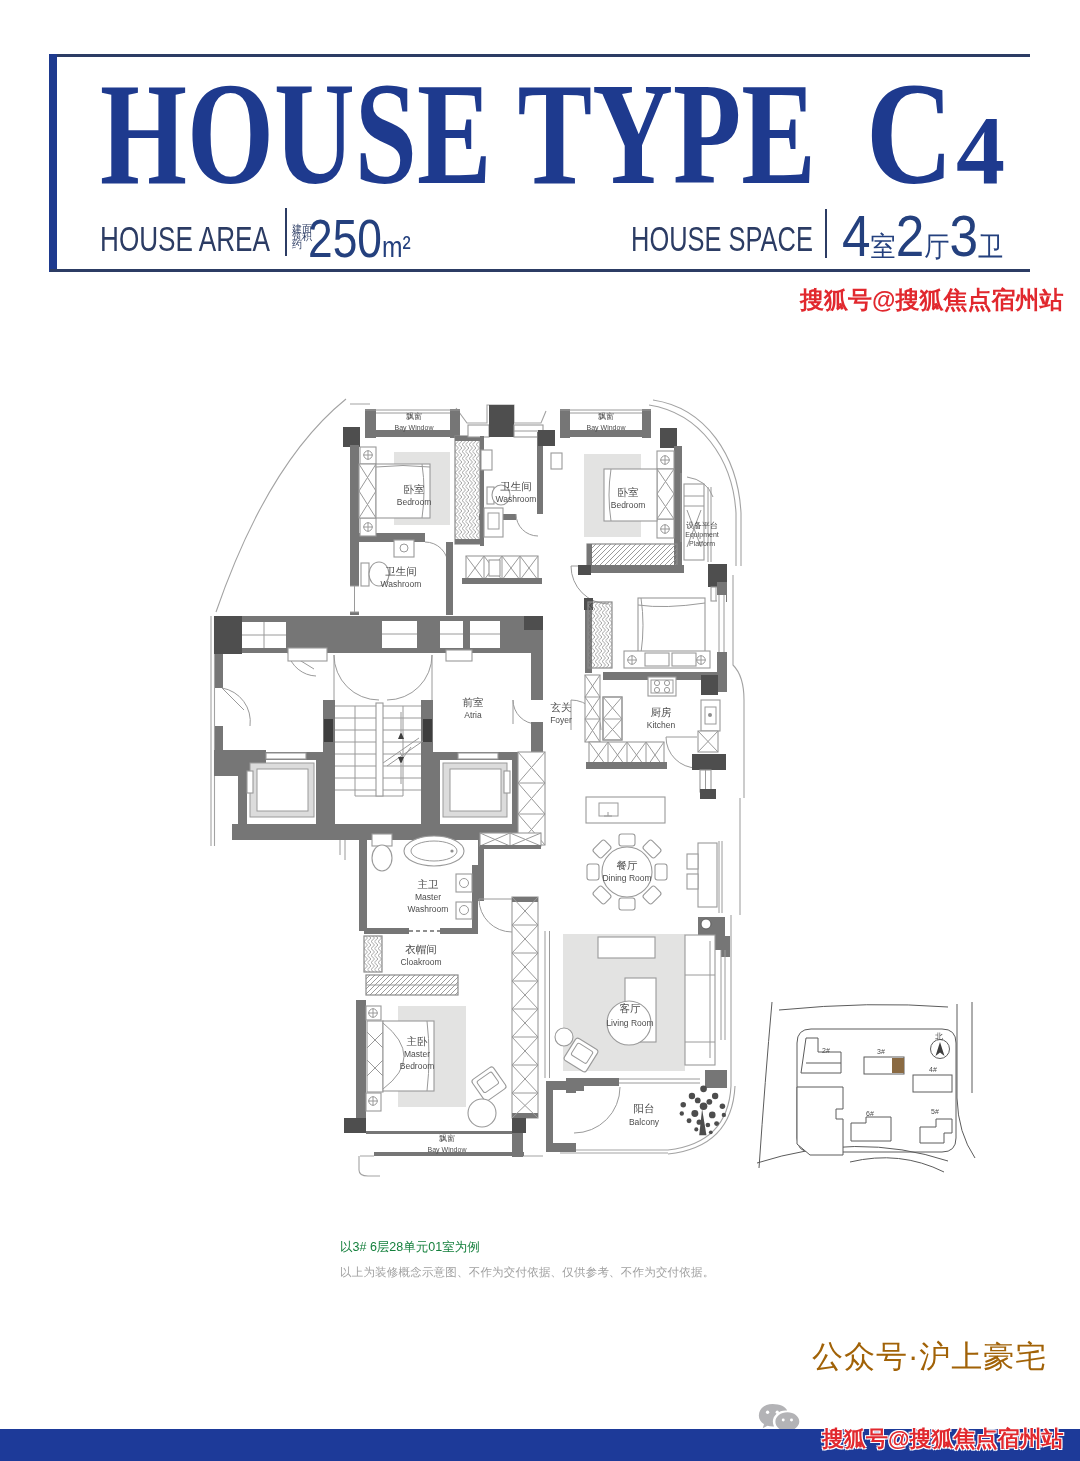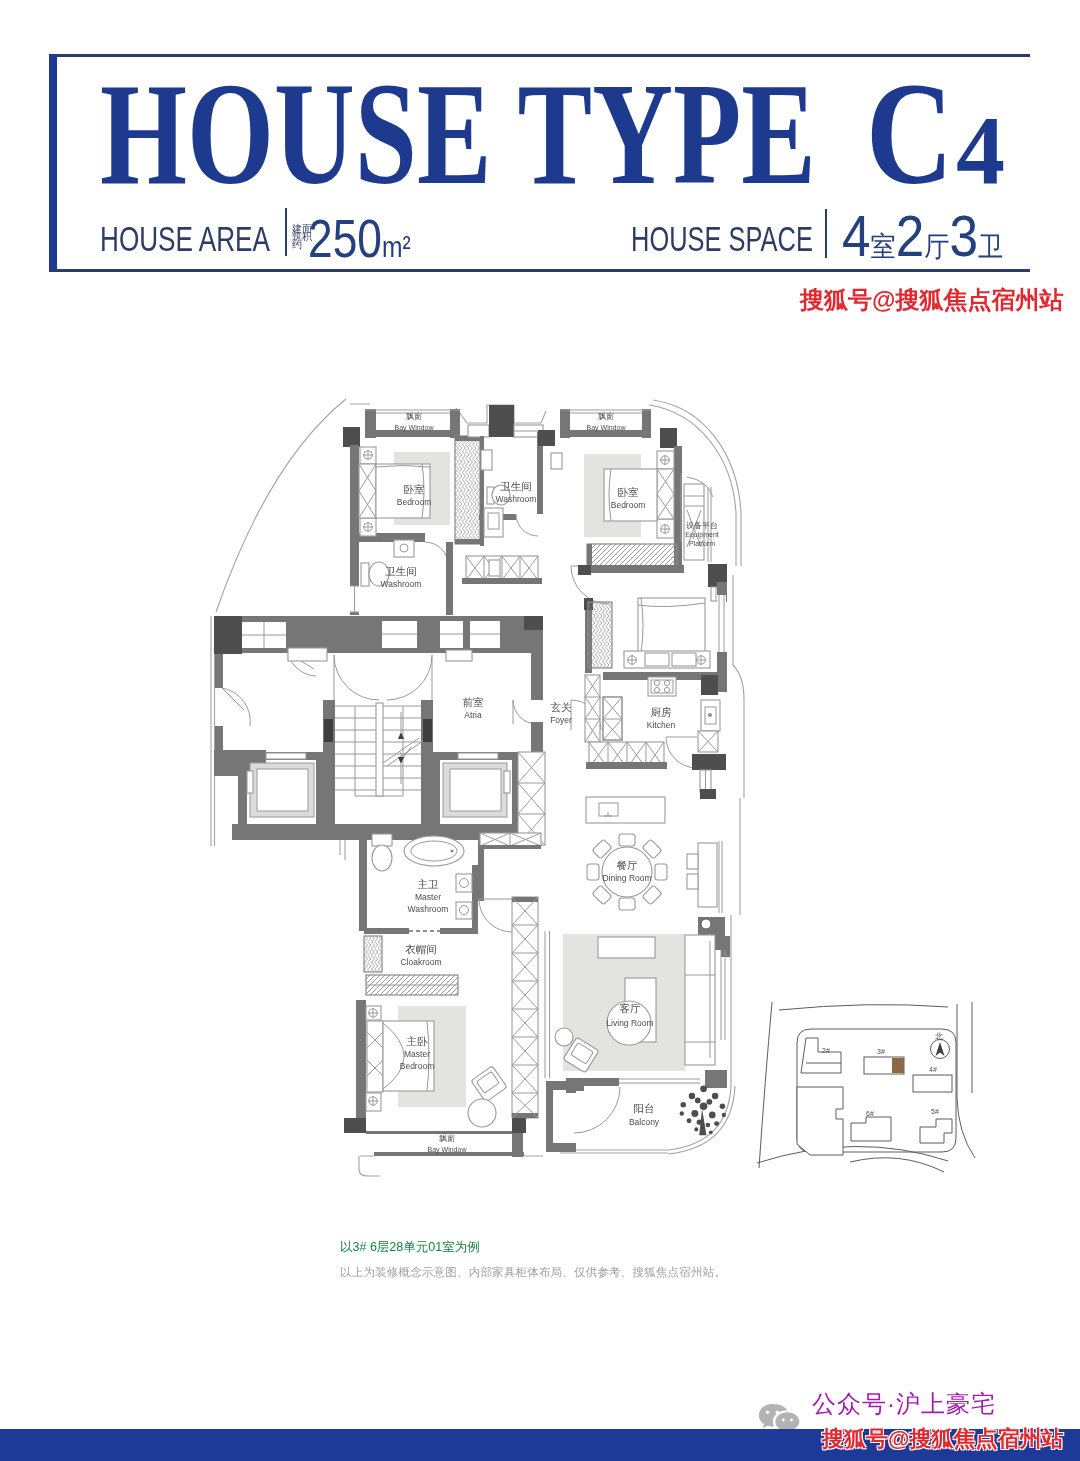--- a/index.html
+++ b/index.html
@@ -643,30 +643,30 @@
 
 <path d="M851,1123 h15 v-6 h25 v24 h-40 Z" class="spf"></path>
 <text class="lbse" x="870" y="1116">6#</text>
 
 <path d="M936,1119 h16 v14 h-8 v10 h-24 v-16 h16 Z" class="spf"></path>
 <text class="lbse" x="935" y="1114">5#</text>
 </svg>
 
 <div class="abs" style="left:340px;top:1239px;font-size:12.5px;color:#15803d;">以3# 6层28单元01室为例</div>
 
-<div class="abs" style="left:340px;top:1265px;font-size:11.5px;color:#a0a0a0;letter-spacing:0.2px;">以上为装修概念示意图、内部家具柜体布局、仅供参考、搜狐焦点宿州站。</div>
+<div class="abs" style="left:340px;top:1265px;font-size:11.5px;color:#a0a0a0;letter-spacing:0.2px;">以上为装修概念示意图、不作为交付依据、仅供参考、不作为交付依据。</div>
 
 <svg class="abs" style="left:757px;top:1402px;" width="46" height="37" viewBox="0 0 50 40">
   <g fill="#b3b3b6">
     <path d="M17 2 C8 2 2 7.5 2 14.5 C2 18.5 4.2 21.8 7.6 24 L6.2 28.5 L11.4 25.8 C13 26.3 15 26.6 17 26.6 C17.5 26.6 18 26.6 18.5 26.5 C17.7 24.9 17.2 23.1 17.2 21.2 C17.2 14.3 23.5 9 31 9 C31.6 9 32.2 9 32.8 9.1 C31.3 5 24.8 2 17 2 Z"></path>
     <circle cx="11.5" cy="11" r="1.8" fill="#fff"></circle>
     <circle cx="22" cy="11" r="1.8" fill="#fff"></circle>
     <path d="M33 11 C25.8 11 20 15.6 20 21.3 C20 27 25.8 31.6 33 31.6 C34.5 31.6 36 31.4 37.3 31 L41.7 33.3 L40.5 29.5 C43.2 27.6 46 24.7 46 21.3 C46 15.6 40.2 11 33 11 Z"></path>
     <circle cx="28.5" cy="19.5" r="1.6" fill="#fff"></circle>
     <circle cx="37.5" cy="19.5" r="1.6" fill="#fff"></circle>
   </g>
 </svg>
 
-<div class="abs" style="left:812px;top:1388px;font-size:24px;letter-spacing:1px;color:#a21caf;white-space:nowrap;">公众号·沪上豪宅</div>
+<div class="abs" style="left:812px;top:1336px;font-size:31px;letter-spacing:1px;color:#a16207;white-space:nowrap;">公众号·沪上豪宅</div>
 
 <div class="abs" style="left:0;top:1429px;width:1080px;height:32px;background:#1d3a99;"></div>
 
 <div class="abs" style="left:822px;top:1424px;font-size:22px;font-weight:bold;color:#e1282e;white-space:nowrap;text-shadow:-1px -1px 0 #fff,1px -1px 0 #fff,-1px 1px 0 #fff,1px 1px 0 #fff;">搜狐号@搜狐焦点宿州站</div>
 
 </body></html>

